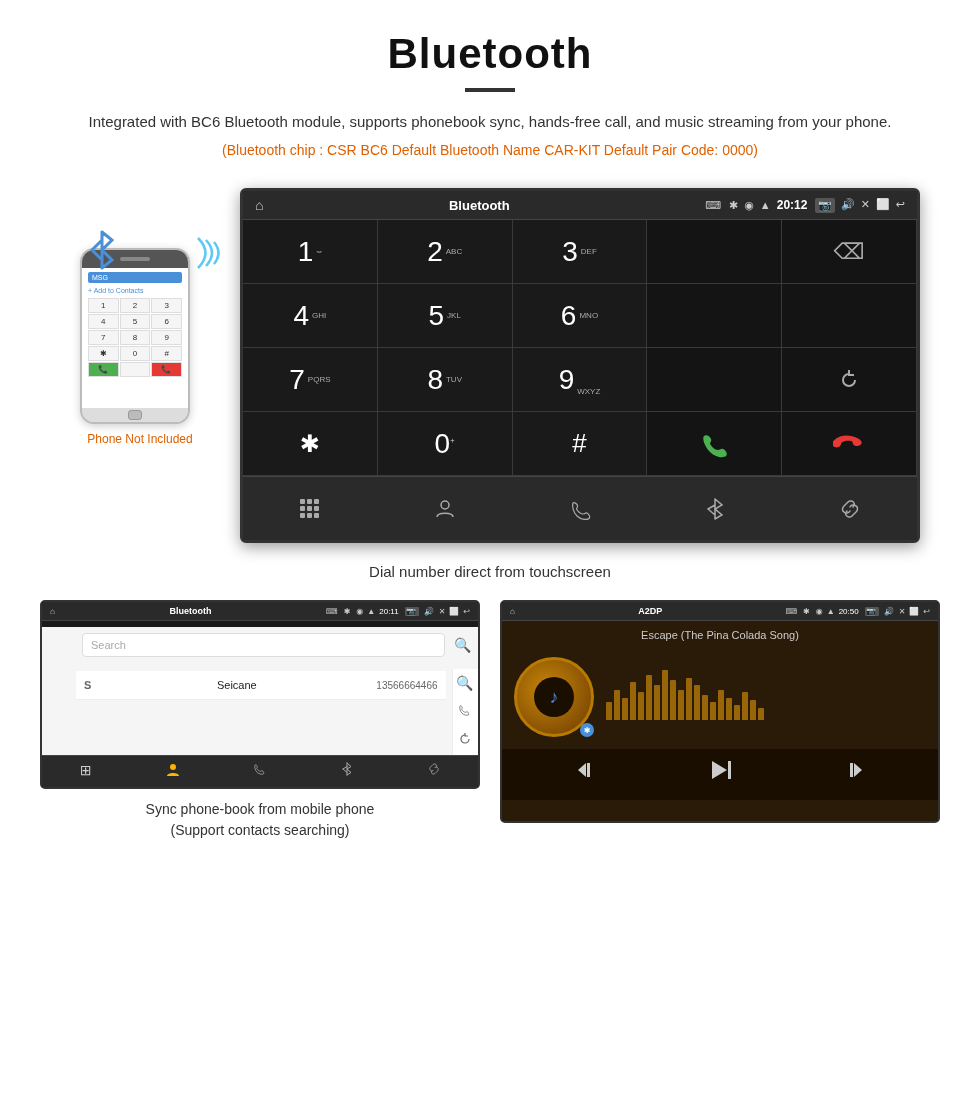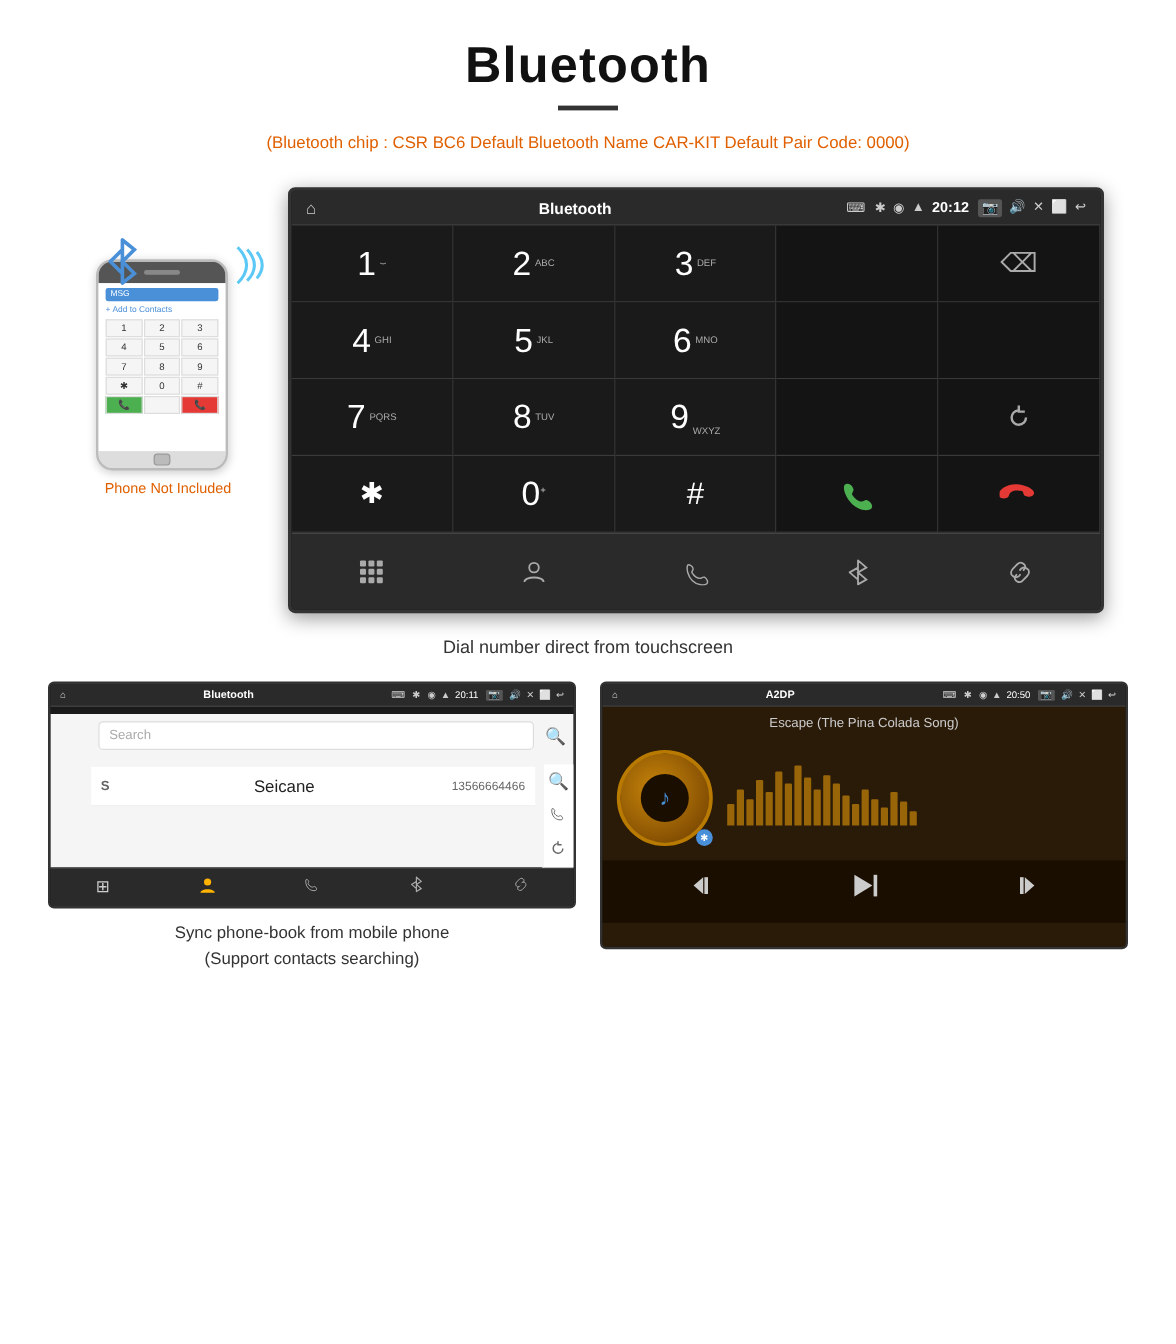--- a/index.html
+++ b/index.html
@@ -281,21 +281,21 @@
       align-items: center;
       justify-content: space-between;
       border-bottom: 1px solid #eee;
     }
     .contact-letter {
       color: #666;
       font-size: 11px;
       margin-right: 6px;
       font-weight: bold;
     }
-    .contact-name { font-size: 14px; color: #222; }
+    .contact-name { font-size: 11px; color: #222; }
     .contact-number { font-size: 10px; color: #666; }
 
     .pb-right-icons {
       display: flex;
       flex-direction: column;
       justify-content: space-around;
       padding: 6px 4px;
       background: #fff;
       border-left: 1px solid #eee;
       gap: 12px;
@@ -392,20 +392,21 @@
       background: #1a0e00;
     }
     .music-ctrl { color: #ccc; font-size: 20px; cursor: pointer; }
   </style>
 </head>
 <body>
 
 <div class="page-header">
   <h1 class="page-title">Bluetooth</h1>
   <div class="title-divider"></div>
+  <p class="page-description">Integrated with BC6 Bluetooth module, supports phonebook sync, hands-free call, and music streaming from your phone.</p>
   <p class="page-specs">(Bluetooth chip : CSR BC6    Default Bluetooth Name CAR-KIT    Default Pair Code: 0000)</p>
 </div>
 
 <div class="main-demo">
 
   <div class="phone-area">
     <div class="phone-wrapper">
 
       <div class="bluetooth-waves">
         <div style="display:flex;flex-direction:column;align-items:flex-start;gap:2px;">

